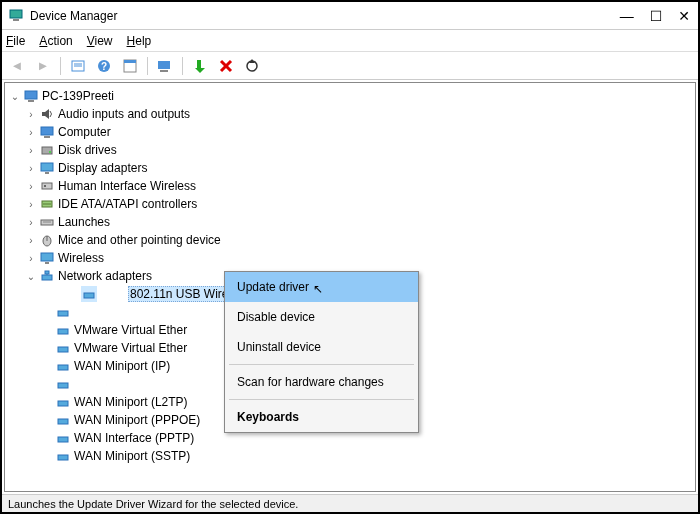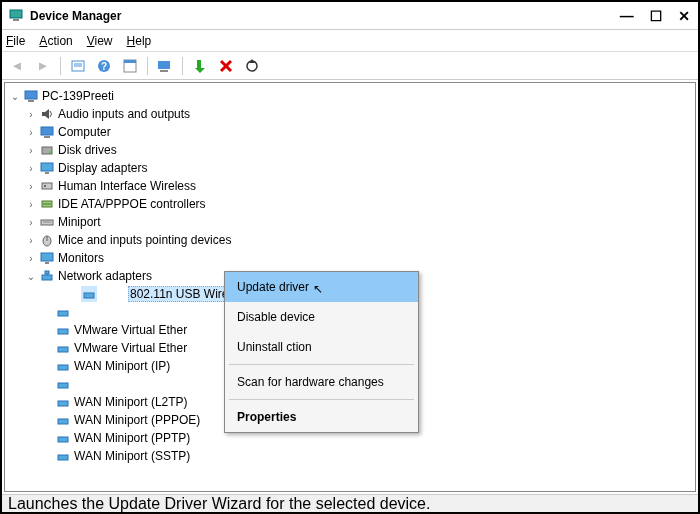--- a/index.html
+++ b/index.html
@@ -19,21 +19,20 @@
     display: flex;
     flex-direction: column;
     background: #fff;
   }
   .titlebar {
     height: 28px;
     display: flex;
     align-items: center;
     padding: 0 8px 0 6px;
     border-bottom: 1px solid #ccc;
-    font-weight: bold;
   }
   .title-icon {
     width: 16px;
     height: 16px;
     margin-right: 6px;
     display: inline-flex;
     align-items: center;
     justify-content: center;
   }
   .title-text { flex: 1; font-size: 12px; }
@@ -148,21 +147,21 @@
     left: 88px;
     top: 10px;
     font-size: 12px;
     color: #000;
     pointer-events: none;
   }
   .statusbar {
     height: 18px;
     border-top: 1px solid #ccc;
     padding: 0 6px;
-    font-size: 16px;
+    font-size: 11px;
     display: flex;
     align-items: center;
     background: #f0f0f0;
   }
   
   svg { display: block; }
 </style>
 </head>
 <body>
 
@@ -318,57 +317,57 @@
               </li>
             <li>
                 <div class="node">
                   <span class="expander">›</span>
                   <span class="node-icon">
                     <svg width="14" height="14">
                       <rect x="2" y="4" width="10" height="6" fill="#9c7" stroke="#573"></rect>
                       <line x1="3" y1="7" x2="11" y2="7" stroke="#573"></line>
                     </svg>
                   </span>
-                  <span class="node-label">IDE ATA/PPPOE controllers</span>
+                  <span class="node-label">IDE ATA/ATAPI controllers</span>
                 </div>
               </li>
             <li>
                 <div class="node">
                   <span class="expander">›</span>
                   <span class="node-icon">
                     <svg width="14" height="14">
                       <rect x="1" y="5" width="12" height="5" fill="#ccc" stroke="#666"></rect>
                       <line x1="3" y1="7" x2="11" y2="7" stroke="#888"></line>
                     </svg>
                   </span>
-                  <span class="node-label">Miniport</span>
+                  <span class="node-label">Launches</span>
                 </div>
               </li>
             <li>
                 <div class="node">
                   <span class="expander">›</span>
                   <span class="node-icon">
                     <svg width="14" height="14">
                       <ellipse cx="7" cy="8" rx="4" ry="5" fill="#ccc" stroke="#666"></ellipse>
                       <line x1="7" y1="3" x2="7" y2="8" stroke="#666"></line>
                     </svg>
                   </span>
-                  <span class="node-label">Mice and inputs pointing devices</span>
+                  <span class="node-label">Mice and other pointing device</span>
                 </div>
               </li>
             <li>
                 <div class="node">
                   <span class="expander">›</span>
                   <span class="node-icon">
                     <svg width="14" height="14">
                       <rect x="1" y="2" width="12" height="8" fill="#5ad" stroke="#2a70b9"></rect>
                       <rect x="5" y="11" width="4" height="2" fill="#888"></rect>
                     </svg>
                   </span>
-                  <span class="node-label">Monitors</span>
+                  <span class="node-label">Wireless</span>
                 </div>
               </li>
             <li>
               <div class="node">
                   <span class="expander">⌄</span>
                   <span class="node-icon">
                     <svg width="14" height="14">
                       <rect x="2" y="6" width="10" height="5" fill="#5ad" stroke="#2a70b9"></rect>
                       <rect x="5" y="2" width="4" height="3" fill="#5ad" stroke="#2a70b9"></rect>
                       <line x1="7" y1="5" x2="7" y2="6" stroke="#2a70b9"></line>
@@ -464,21 +463,21 @@
                     </div>
                   </li>
                 <li>
                     <div class="node">
                       <span class="expander"></span>
                       <span class="node-icon">
                         <svg width="14" height="14">
                           <rect x="2" y="6" width="10" height="5" fill="#5ad" stroke="#2a70b9"></rect>
                         </svg>
                       </span>
-                      <span class="node-label">WAN Miniport (PPTP)</span>
+                      <span class="node-label">WAN Interface (PPTP)</span>
                     </div>
                   </li>
                 <li>
                     <div class="node">
                       <span class="expander"></span>
                       <span class="node-icon">
                         <svg width="14" height="14">
                           <rect x="2" y="6" width="10" height="5" fill="#5ad" stroke="#2a70b9"></rect>
                         </svg>
                       </span>
@@ -495,29 +494,29 @@
 
     <div class="context-menu">
       <div class="item hover">
         <span>Update driver</span>
         <span class="cursor-arrow">↖</span>
       </div>
       <div class="item">
           <span>Disable device</span>
         </div>
       <div class="item">
-          <span>Uninstall ction</span>
+          <span>Uninstall device</span>
         </div>
       <div class="sep"></div>
       <div class="item">
           <span>Scan for hardware changes</span>
         </div>
       <div class="sep"></div>
       <div class="item bold">
-          <span>Properties</span>
+          <span>Keyboards</span>
         </div>
     </div>
   </div>
 
   <div class="statusbar">
     <span>Launches the Update Driver Wizard for the selected device.</span>
   </div>
 
 </div>
 

